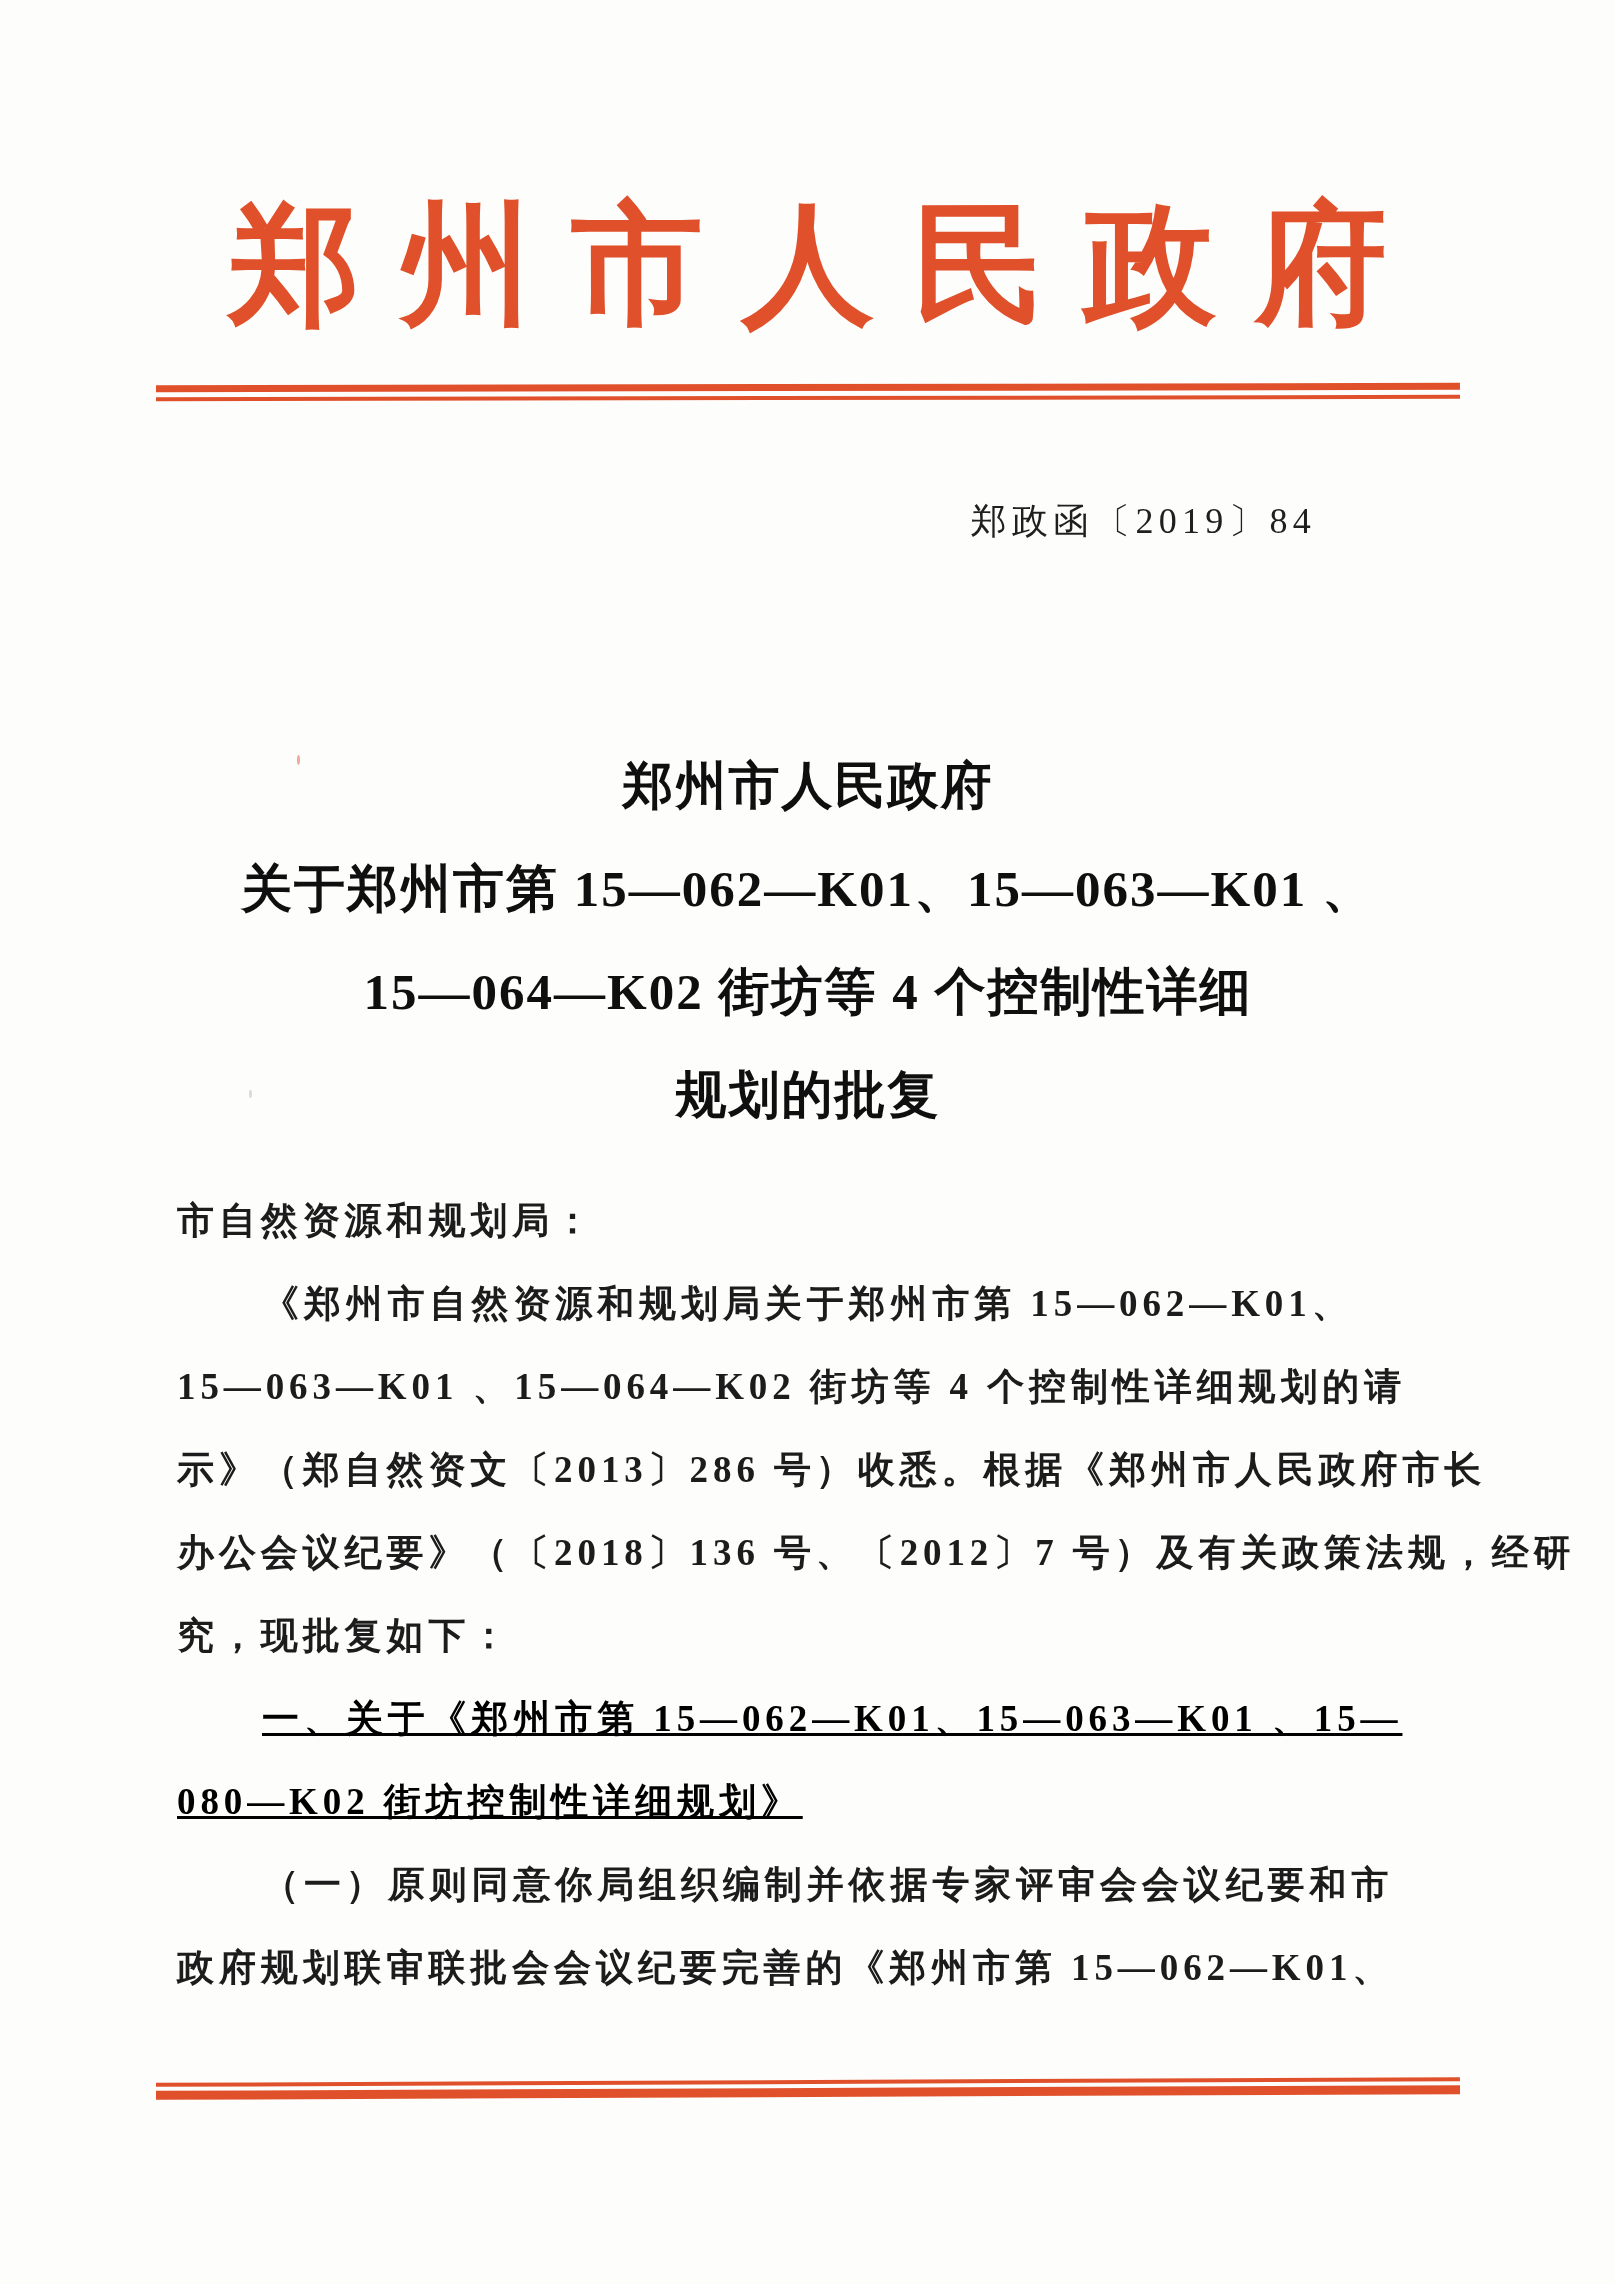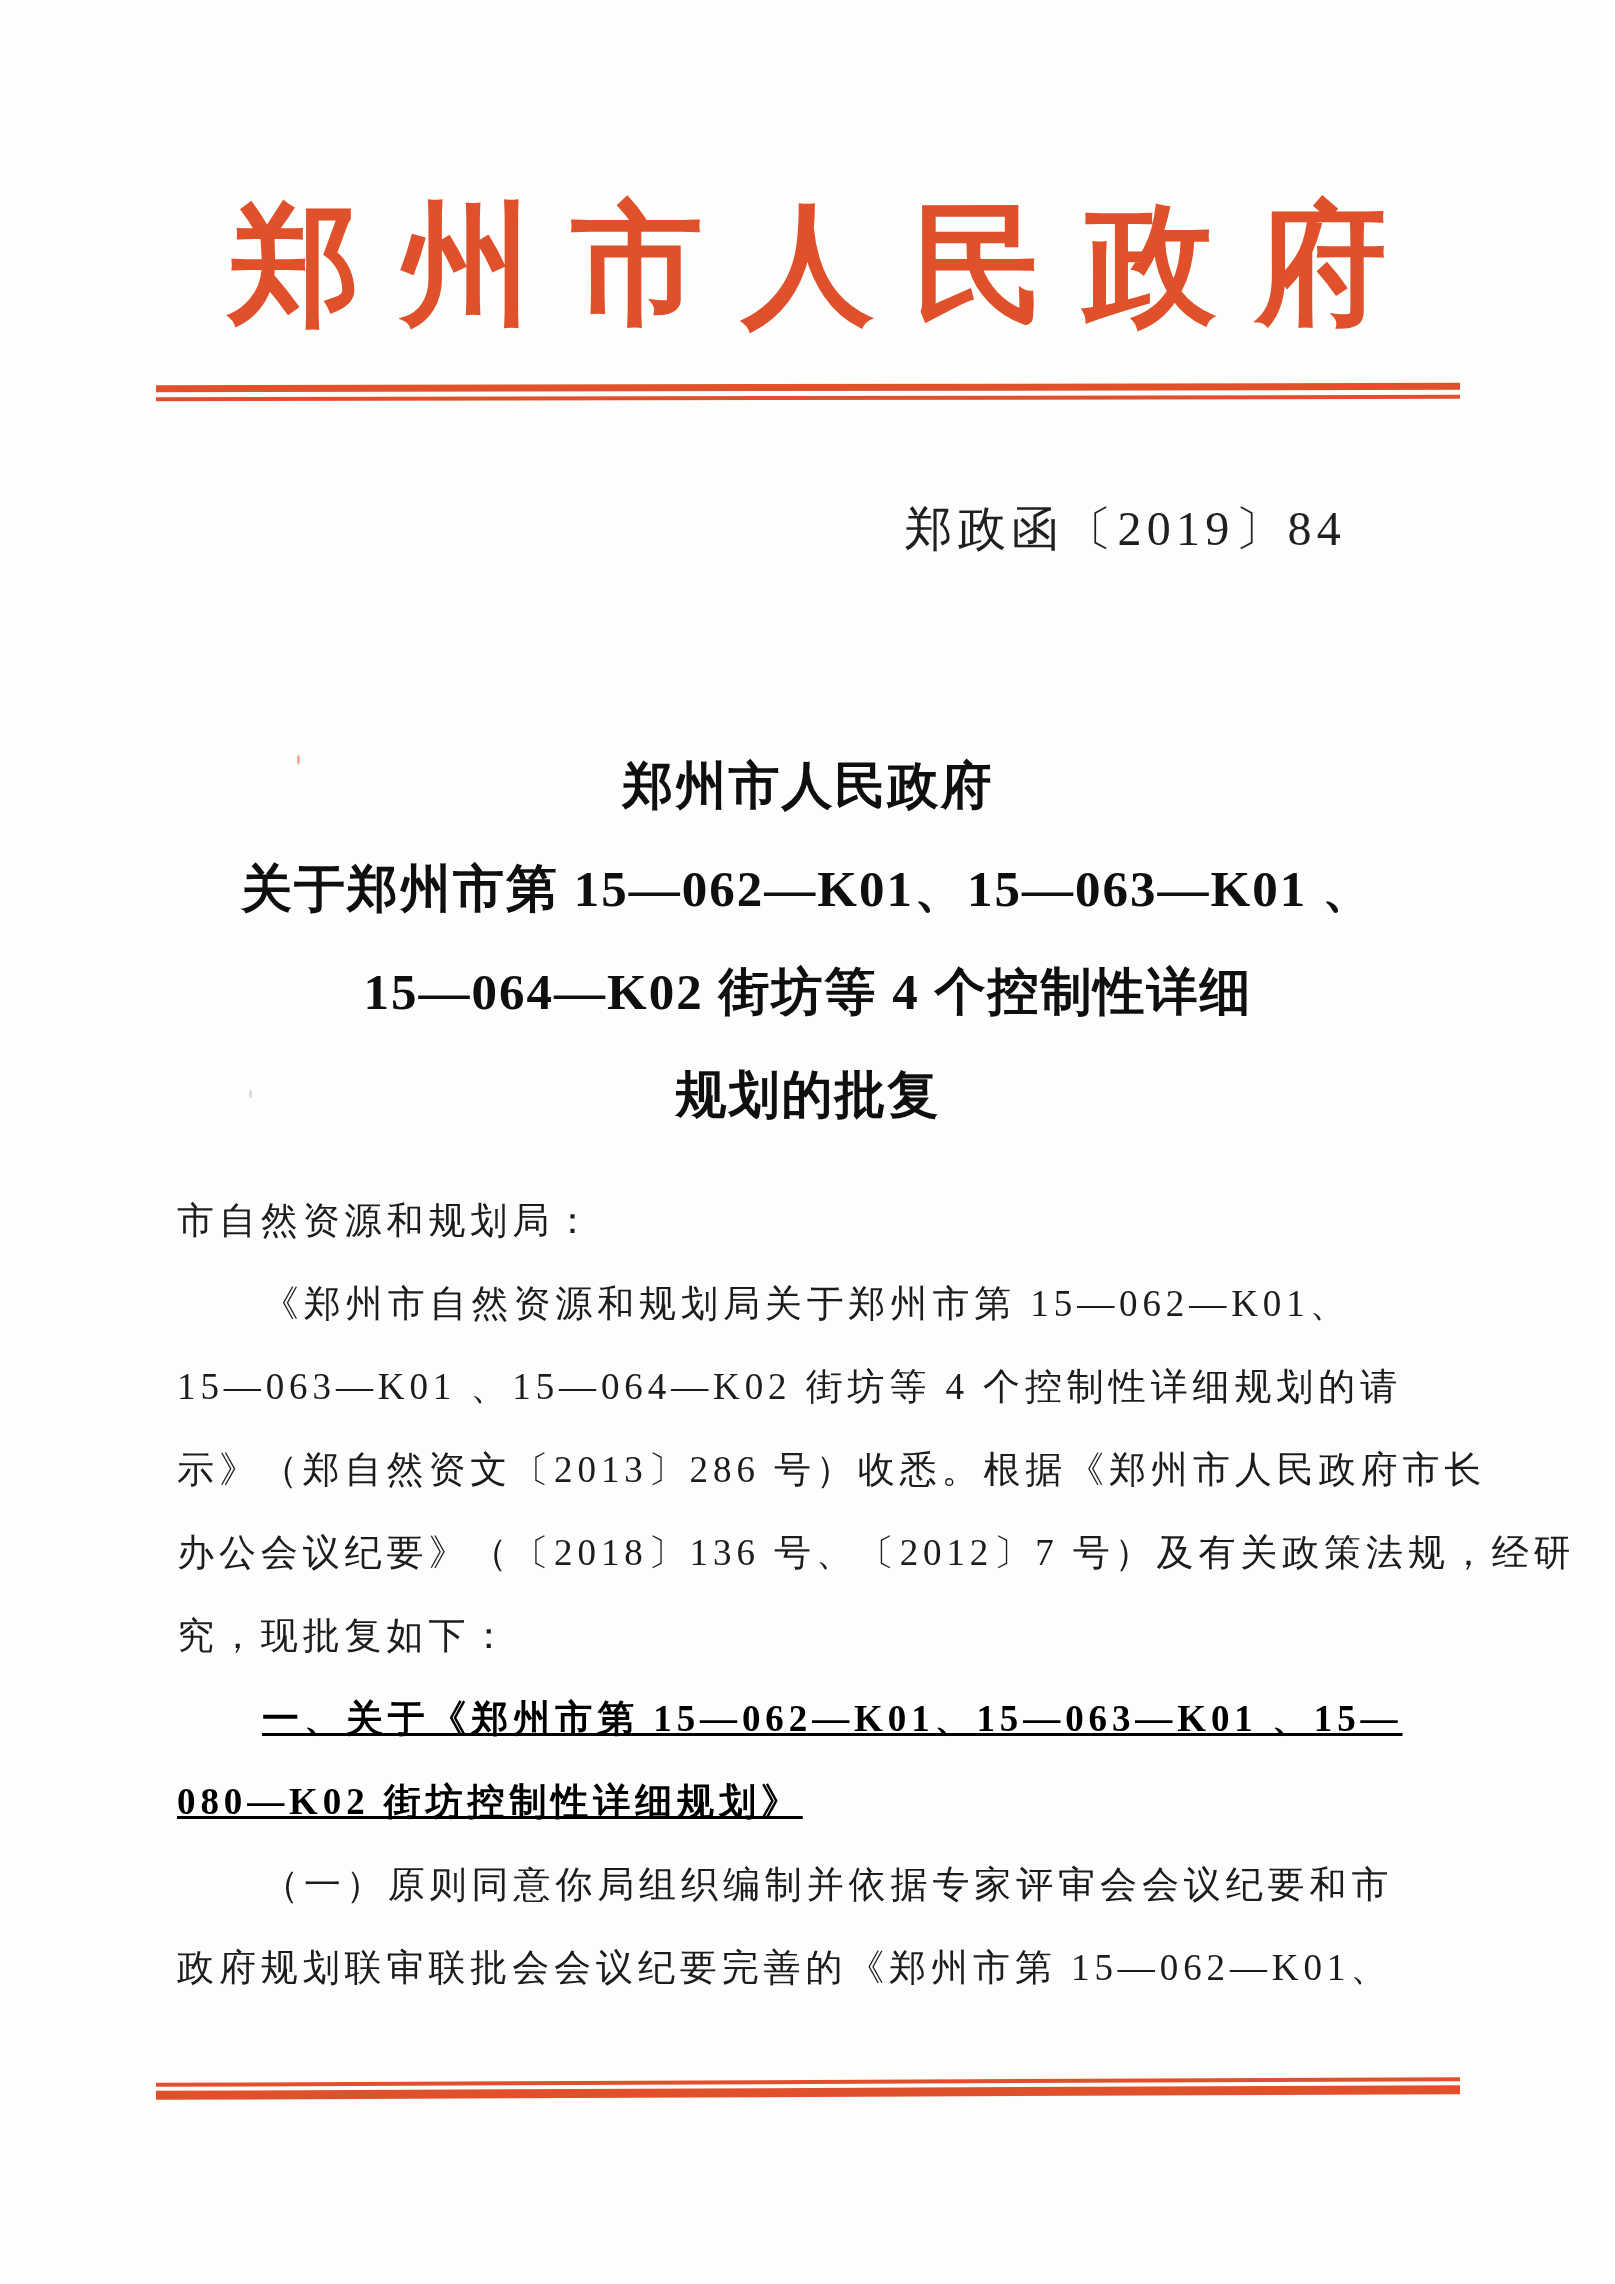--- a/index.html
+++ b/index.html
@@ -35,22 +35,22 @@
     width: 1304px;
     transform: rotate(-0.1deg);
   }
   .head-rule .bar-thick { height: 7.2px; background: var(--accent); }
   .head-rule .bar-gap   { height: 5.2px; }
   .head-rule .bar-thin  { height: 3.3px;  background: var(--accent); }
 
   
   .doc-number {
     position: absolute;
-    top: 497px; right: 270px;
-    font-size: 48px;
+    top: 497px; right: 300px;
+    font-size: 36px;
     letter-spacing: 5.2px;
     color: #1f1f1f;
     white-space: nowrap;
   }
 
   
   .title-block {
     position: absolute;
     top: 735px; left: 0; right: 0;
     text-align: center;
@@ -65,21 +65,21 @@
   
   .body-block {
     position: absolute;
     top: 1179px; left: 177px;
     width: 1287px;
     font-size: 37px;
     line-height: 83px;
     letter-spacing: 4.9px;
     color: #1c1c1c;
   }
-  .line { white-space: nowrap; }
+  .line { white-space: nowrap; font-weight: bold; }
   .line.indent { padding-left: 85px; }
   .line.bold { font-weight: bold; color: #000; text-decoration: underline; }
 
   
   .foot-rule {
     position: absolute;
     top: 2080px; left: 156px;
     width: 1304px;
     transform: rotate(-0.25deg);
   }

